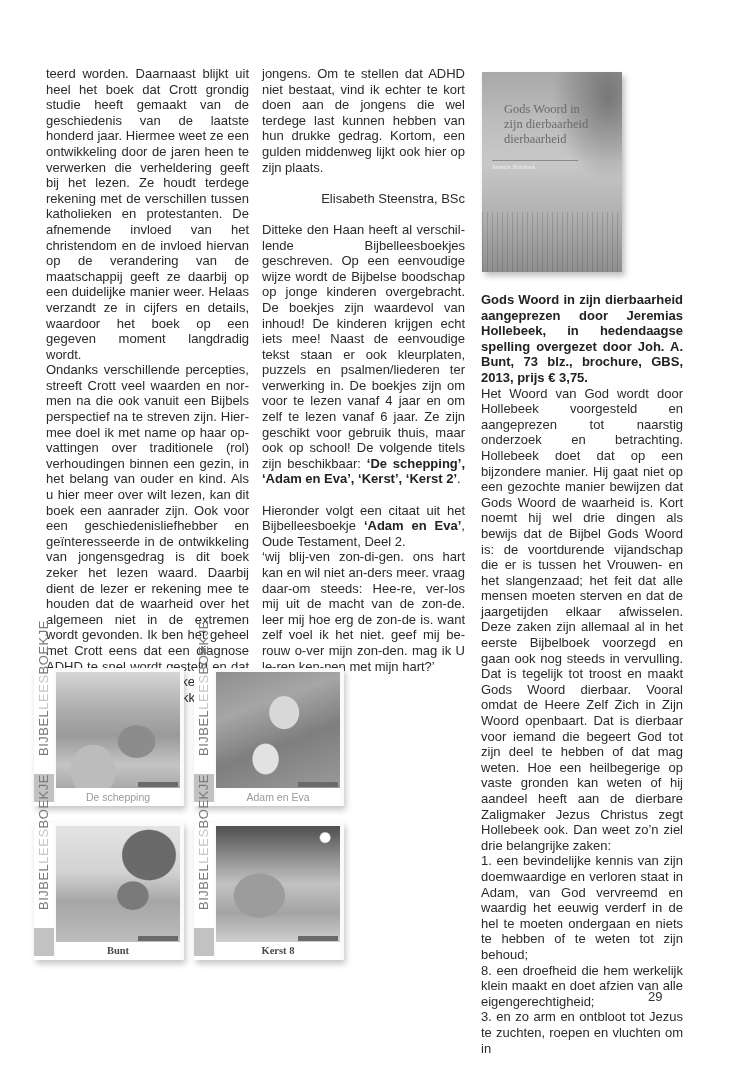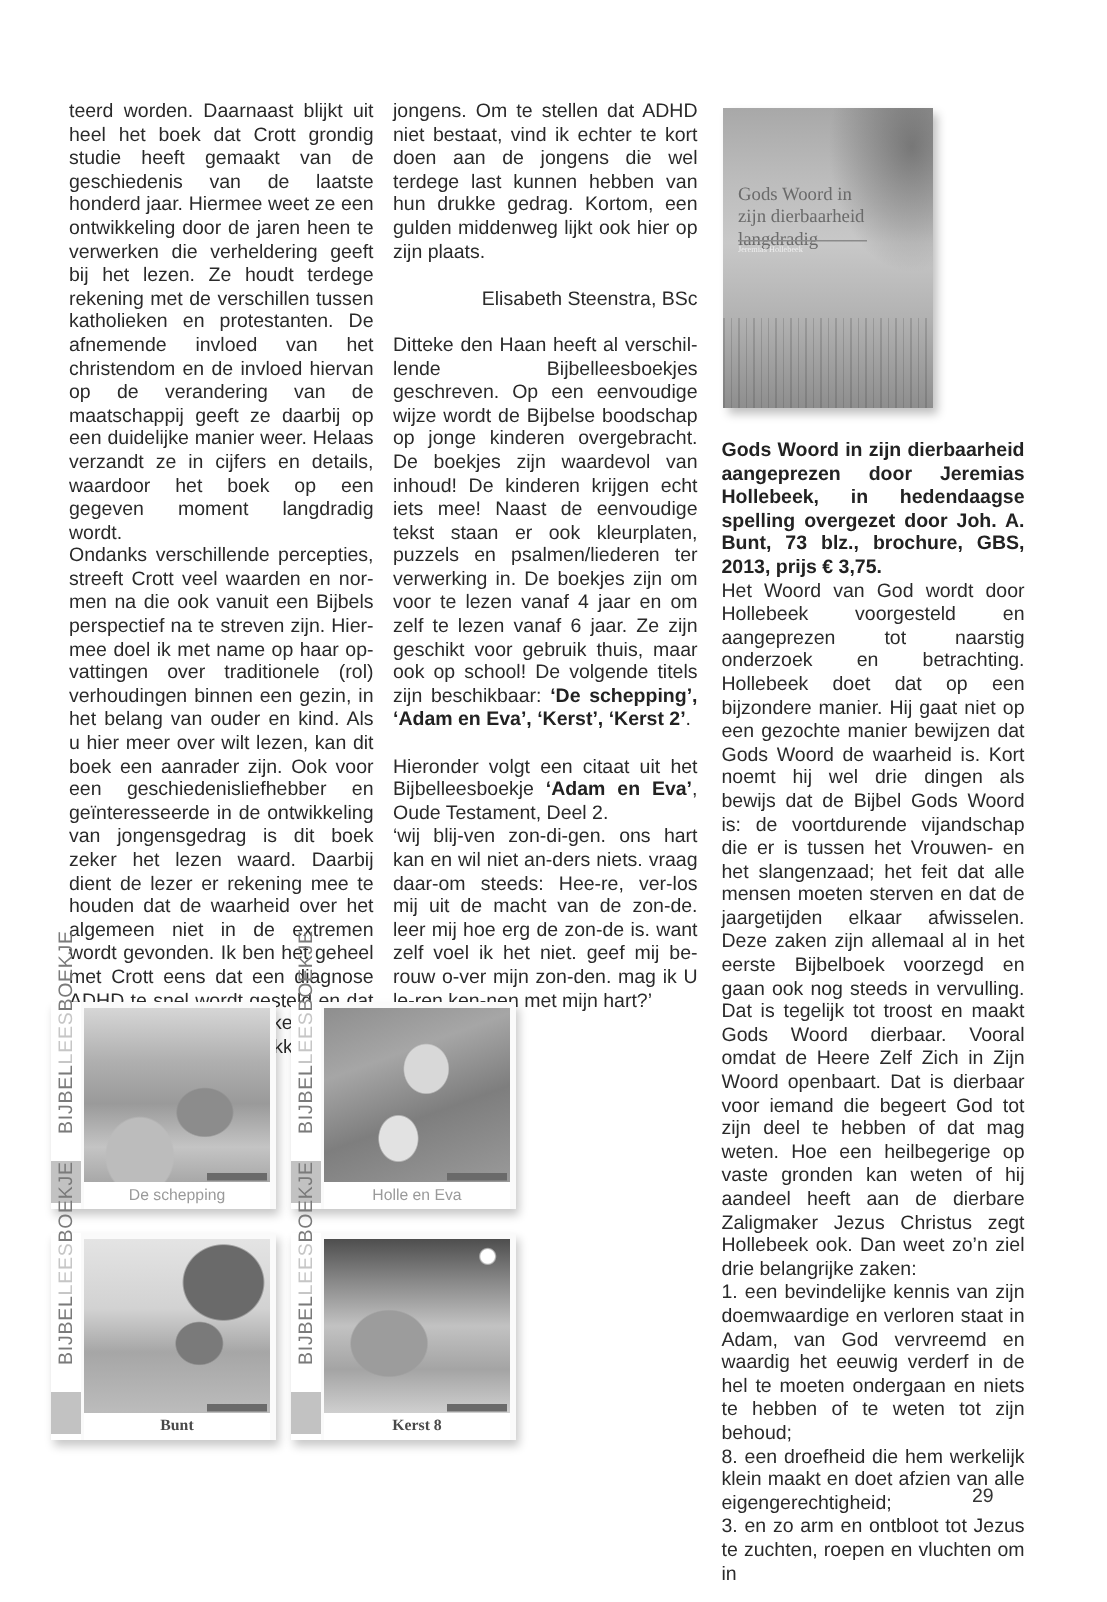--- a/index.html
+++ b/index.html
@@ -31,23 +31,23 @@
   .cover-main .tree {
     position: absolute; right: -10px; top: -10px; width: 80px; height: 120px;
     background: radial-gradient(ellipse at 70% 30%, rgba(70,70,70,0.55) 0%, rgba(90,90,90,0.25) 45%, rgba(0,0,0,0) 70%);
   }
   .cover-main .reeds {
     position: absolute; left: 0; right: 0; bottom: 0; height: 60px;
     background: repeating-linear-gradient(90deg, rgba(60,60,60,0.35) 0 1px, rgba(0,0,0,0) 1px 5px);
     opacity: 0.6;
   }
   .cover-main .t {
-    position: absolute; left: 10px; top: 30px; width: 100px;
+    position: absolute; left: 22px; top: 30px; width: 100px;
     font-family: "Liberation Serif", "DejaVu Serif", serif;
-    font-size: 12.5px; line-height: 15px; color: #6a6a6a; margin-top: 20px;
+    font-size: 12.5px; line-height: 15px; color: #6a6a6a;
   }
   .cover-main .rule {
     position: absolute; left: 10px; top: 88px; width: 86px; height: 1px; background: #8a8a8a;
   }
   .cover-main .a {
     position: absolute; left: 10px; top: 92px;
     font-family: "Liberation Serif", "DejaVu Serif", serif;
     font-size: 5.5px; color: #f0f0f0;
   }
 
@@ -113,30 +113,30 @@
 </div>
 
 <div class="col col2">
   <p>jongens. Om te stellen dat ADHD niet bestaat, vind ik echter te kort doen aan de jongens die wel terdege last kunnen hebben van hun drukke gedrag. Kortom, een gulden mid­denweg lijkt ook hier op zijn plaats.</p>
   <div class="gap"></div>
   <p class="sig">Elisabeth Steenstra, BSc</p>
   <div class="gap"></div>
   <p><span>Ditteke den Haan heeft al verschil­lende Bijbelleesboekjes geschreven. Op een eenvoudige wijze wordt de Bijbelse boodschap op jonge kin­deren overgebracht. De boekjes zijn waardevol van inhoud! De kinderen krijgen echt iets mee! Naast de een­voudige tekst staan er ook kleur­platen, puzzels en psalmen/liederen ter verwerking in. De boekjes zijn om voor te lezen vanaf 4 jaar en om zelf te lezen vanaf 6 jaar. Ze zijn ge­schikt voor gebruik thuis, maar ook op school! De volgende titels zijn be­schikbaar: </span><b>‘De schepping’, ‘Adam en Eva’, ‘Kerst’, ‘Kerst 2’</b><span>.</span></p>
   <div class="gap"></div>
   <p><span>Hieronder volgt een citaat uit het Bijbelleesboekje </span><b>‘Adam en Eva’</b><span>, Oude Testament, Deel 2.</span></p>
-  <p>‘wij blij-ven zon-di-gen. ons hart kan en wil niet an-ders niets. vraag daar-om steeds: Hee-re, ver-los mij uit de macht van de zon-de. leer mij hoe erg de zon-de is. want zelf voel ik het niet. geef mij be-rouw o-ver mijn zon-den. mag ik U le-ren ken-nen met mijn hart?’</p>
+  <p>‘wij blij-ven zon-di-gen. ons hart kan en wil niet an-ders meer. vraag daar-om steeds: Hee-re, ver-los mij uit de macht van de zon-de. leer mij hoe erg de zon-de is. want zelf voel ik het niet. geef mij be-rouw o-ver mijn zon-den. mag ik U le-ren ken-nen met mijn hart?’</p>
 </div>
 
 <div class="cover-main">
   <div class="tree"></div>
   <div class="reeds"></div>
   <div class="t">
     <div>Gods Woord in</div>
     <div>zijn dierbaarheid</div>
-    <div>langdradig</div>
+    <div>dierbaarheid</div>
   </div>
   <div class="rule"></div>
   <div class="a">Jeremias Hollebeek</div>
 </div>
 
 <div class="col col3">
   <p><b>Gods Woord in zijn dierbaarheid aangeprezen door Jeremias Holle­beek, in hedendaagse spelling over­gezet door Joh. A. Bunt, 73 blz., brochure, GBS, 2013, prijs € 3,75.</b></p>
   <p>Het Woord van God wordt door Hollebeek voorgesteld en aangepre­zen tot naarstig onderzoek en be­trachting. Hollebeek doet dat op een bijzondere manier. Hij gaat niet op een gezochte manier bewijzen dat Gods Woord de waarheid is. Kort noemt hij wel drie dingen als bewijs dat de Bijbel Gods Woord is: de voortdurende vijandschap die er is tussen het Vrouwen- en het slangen­zaad; het feit dat alle mensen moe­ten sterven en dat de jaargetijden elkaar afwisselen. Deze zaken zijn allemaal al in het eerste Bijbelboek voorzegd en gaan ook nog steeds in vervulling. Dat is tegelijk tot troost en maakt Gods Woord dierbaar. Vooral omdat de Heere Zelf Zich in Zijn Woord openbaart. Dat is dier­baar voor iemand die begeert God tot zijn deel te hebben of dat mag weten. Hoe een heilbegerige op vas­te gronden kan weten of hij aandeel heeft aan de dierbare Zaligmaker Jezus Christus zegt Hollebeek ook. Dan weet zo’n ziel drie belangrijke zaken:</p>
   <p>1. een bevindelijke kennis van zijn doemwaardige en verloren staat in Adam, van God vervreemd en waar­dig het eeuwig verderf in de hel te moeten ondergaan en niets te heb­ben of te weten tot zijn behoud;</p>
   <p>8. een droefheid die hem werkelijk klein maakt en doet afzien van alle eigengerechtigheid;</p>
@@ -151,21 +151,21 @@
   <div class="label-strip"></div>
   <div class="titlebar">De schepping</div>
 </div>
 
 <div class="bb" style="left:194px; top:668px;">
   <div class="spine"></div>
   <div class="brand"><span>BIJBEL</span><span class="light">LEES</span><span>BOEKJE</span></div>
   <div class="tag"></div>
   <div class="art a2"></div>
   <div class="label-strip"></div>
-  <div class="titlebar">Holle en Eva</div>
+  <div class="titlebar">Adam en Eva</div>
 </div>
 
 <div class="bb" style="left:34px; top:822px;">
   <div class="spine"></div>
   <div class="brand"><span>BIJBEL</span><span class="light">LEES</span><span>BOEKJE</span></div>
   <div class="tag"></div>
   <div class="art a3"></div>
   <div class="label-strip"></div>
   <div class="titlebar dark">Bunt</div>
 </div>

